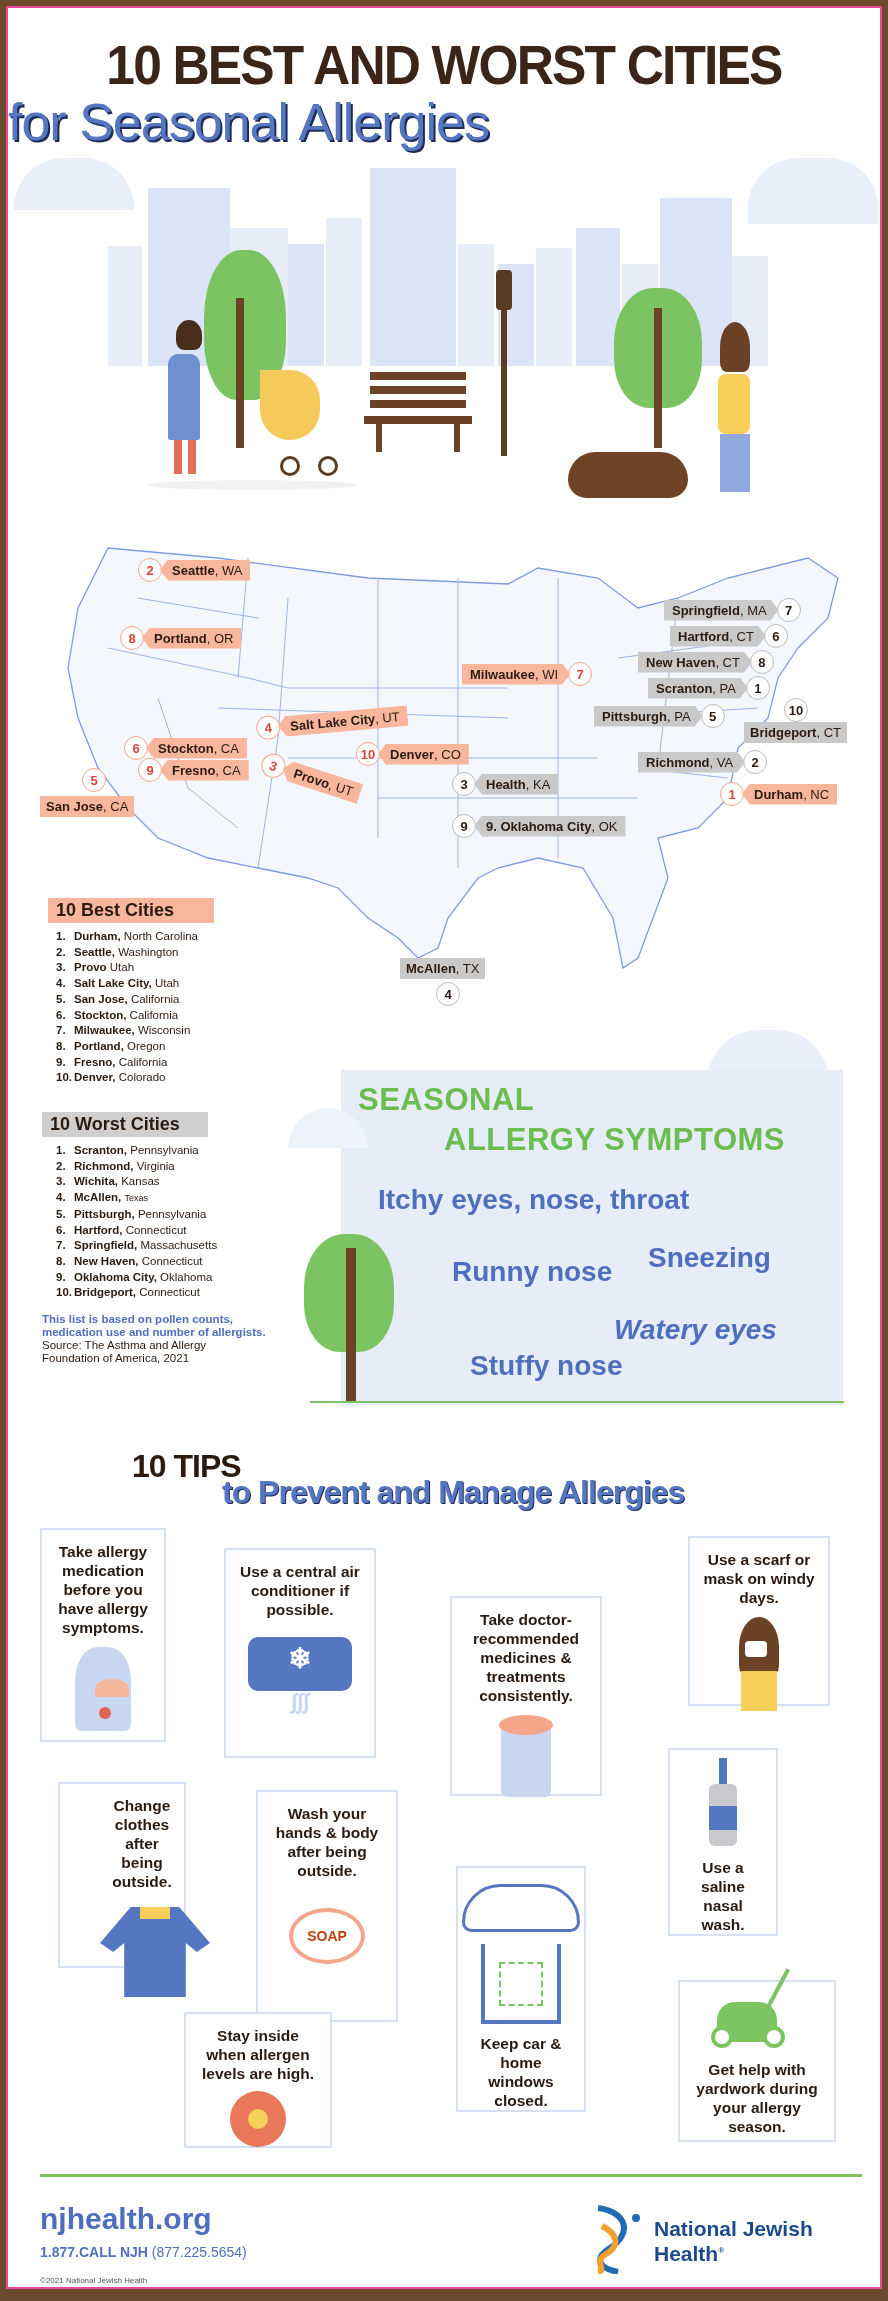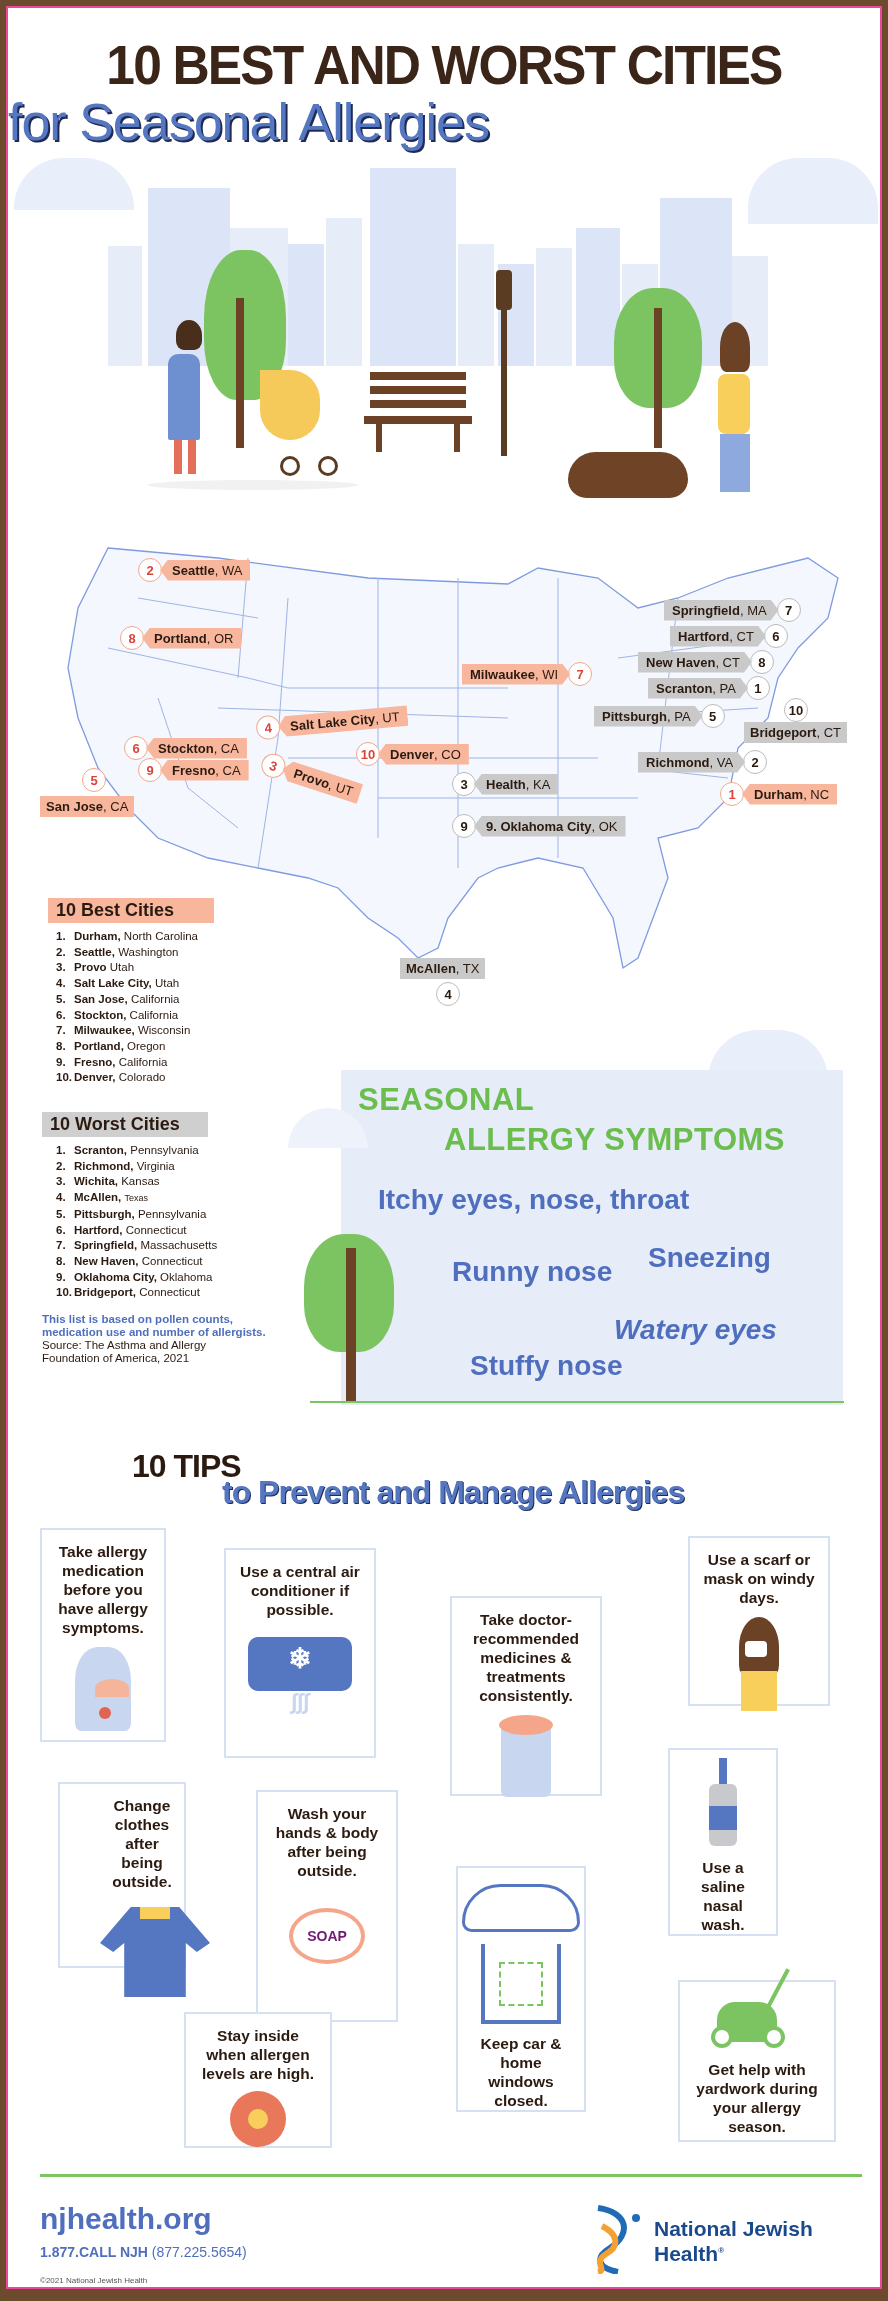--- a/index.html
+++ b/index.html
@@ -302,21 +302,21 @@
 
   <div class="abs card" style="left:50px;top:1774px;width:128px;height:186px;padding-left:40px;">
     <div style="padding:0 10px;">Change clothes after being outside.</div>
     <div style="margin:16px auto 0;width:110px;height:90px;background:#5576c1;clip-path:polygon(28% 0,72% 0,100% 40%,88% 50%,78% 40%,78% 100%,22% 100%,22% 40%,12% 50%,0 40%);position:relative;">
       <div style="position:absolute;left:40px;top:0;width:30px;height:12px;background:#f7cf5a;"></div>
     </div>
   </div>
 
   <div class="abs card" style="left:248px;top:1782px;width:142px;height:232px;">
     <div style="padding:0 10px;">Wash your hands &amp; body after being outside.</div>
-    <div style="margin:28px auto 0;width:76px;height:56px;border:4px solid #f5a58a;border-radius:50%;color:#701a75;font-size:14px;font-weight:bold;line-height:48px;">SOAP</div>
+    <div style="margin:28px auto 0;width:76px;height:56px;border:4px solid #f5a58a;border-radius:50%;color:#c2410c;font-size:14px;font-weight:bold;line-height:48px;">SOAP</div>
   </div>
 
   <div class="abs card" style="left:448px;top:1858px;width:130px;height:246px;padding-top:0;">
     <div style="margin:16px auto 0;width:118px;height:48px;border:3px solid #5576c1;border-radius:40px 40px 10px 10px;"></div>
     <div style="margin:12px auto 0;width:80px;height:80px;border:4px solid #5576c1;border-top:none;position:relative;">
       <div style="position:absolute;left:14px;top:18px;width:44px;height:44px;border:2px dashed #7cc462;"></div>
     </div>
     <div style="padding:10px 20px 0;">Keep car &amp; home windows closed.</div>
   </div>
 

